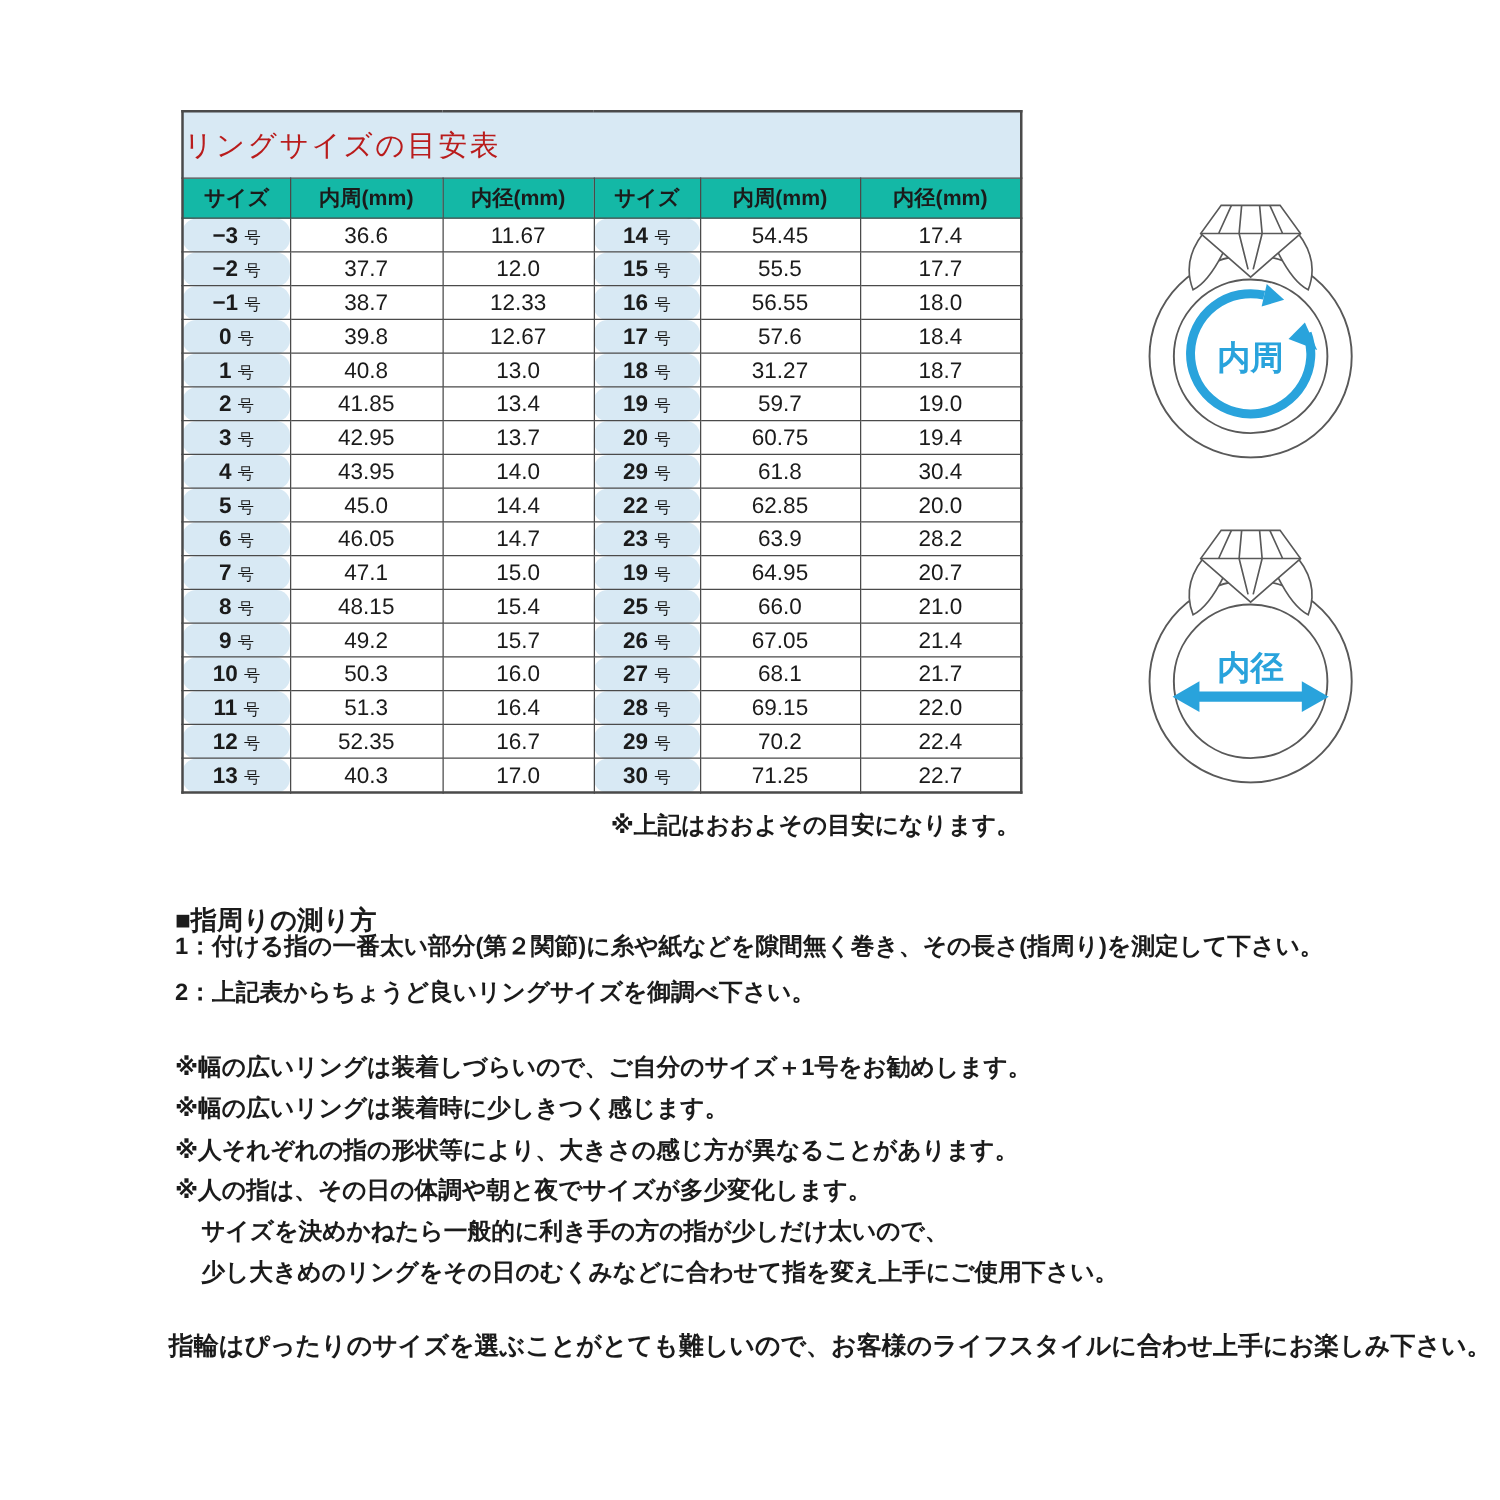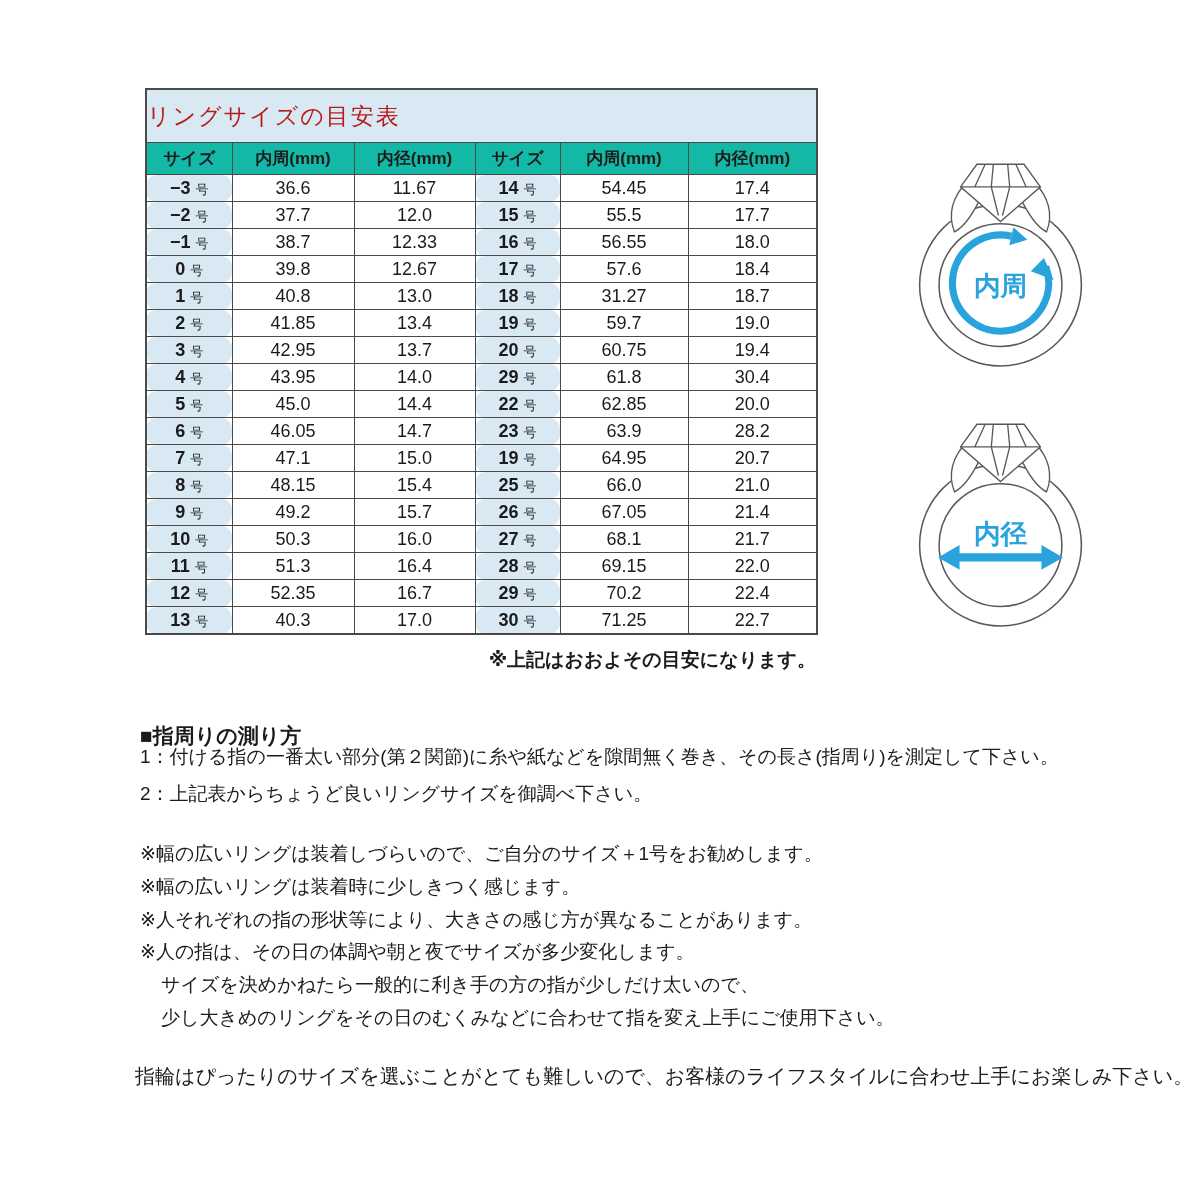--- a/index.html
+++ b/index.html
@@ -30,21 +30,21 @@
   .table-note {
     position:absolute; left:145px; top:647px; width:671px;
     text-align:right; font-size:19px;font-weight:bold;
   }
   
   .ring-figure { position:absolute; width:195px; height:215px; }
   #ring-circumference { left:903px; top:152px; }
   #ring-diameter { left:903px; top:412px; }
   .ring-label { font-size:26px; font-weight:bold; }
   
-  .line { position:absolute; left:140px; font-size:19px; white-space:nowrap; }
+  .line { position:absolute; left:140px; font-size:19px; white-space:nowrap;font-weight:bold; }
   .heading-line { font-size:21px; font-weight:bold;margin-top:16px; }
   .indent { padding-left:21px; }
 </style>
 </head>
 <body>
 
 <div class="page">
 
   <table class="size-table">
     <colgroup>

